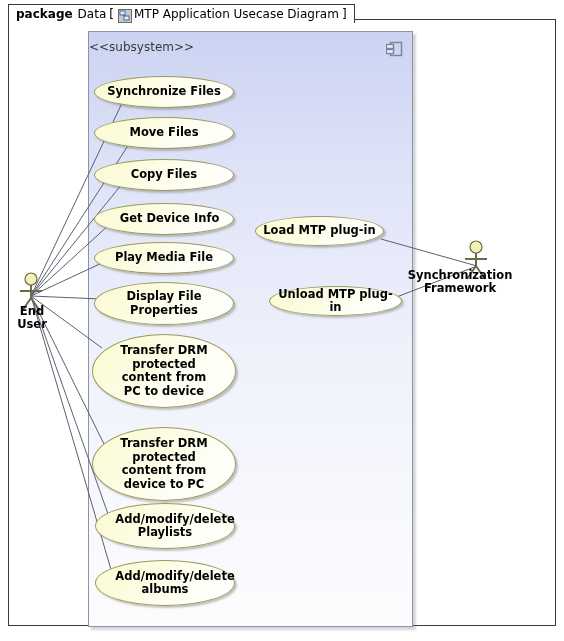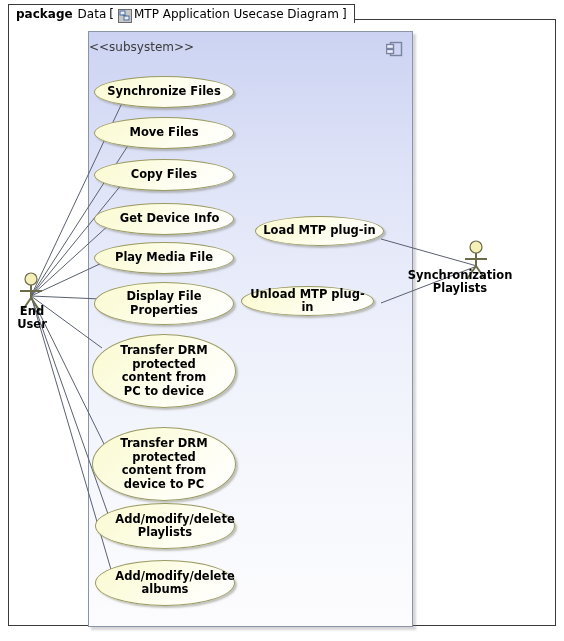--- a/index.html
+++ b/index.html
@@ -158,21 +158,21 @@
   </div>
 
   <div class="uc" style="left:95px;top:560px;width:140px;height:46px;">
     <span style="width:72%;">Add/modify/delete albums</span>
   </div>
 
   <div class="uc" style="left:255px;top:216px;width:129px;height:30px;">
     <span>Load MTP plug-in</span>
   </div>
 
-  <div class="uc" style="left:241px;top:286px;width:133px;height:30px;align-items:center;">
+  <div class="uc" style="left:269px;top:286px;width:133px;height:30px;align-items:center;">
     <span>Unload MTP plug-in</span>
   </div>
 
   <div class="actor" style="left:8px;top:272px;width:60px;height:62px;">
     <svg class="actor-fig" width="48" height="42" viewBox="0 0 48 42">
       <circle cx="23" cy="7" r="6" fill="#f5f0b8" stroke="#6b6b4a" stroke-width="1.2"></circle>
       <line x1="23" y1="13" x2="23" y2="27" stroke="#6b6b4a" stroke-width="2"></line>
       <line x1="12" y1="19" x2="34" y2="19" stroke="#6b6b4a" stroke-width="2"></line>
       <line x1="23" y1="26" x2="14" y2="39" stroke="#6b6b4a" stroke-width="2"></line>
       <line x1="23" y1="26" x2="32" y2="39" stroke="#6b6b4a" stroke-width="2"></line>
@@ -183,16 +183,16 @@
 
   <div class="actor" style="left:435px;top:240px;width:120px;height:55px;">
     <svg class="actor-fig" width="48" height="42" viewBox="0 0 48 42" style="left:18px;">
       <circle cx="23" cy="7" r="6" fill="#f5f0b8" stroke="#6b6b4a" stroke-width="1.2"></circle>
       <line x1="23" y1="13" x2="23" y2="27" stroke="#6b6b4a" stroke-width="2"></line>
       <line x1="12" y1="19" x2="34" y2="19" stroke="#6b6b4a" stroke-width="2"></line>
       <line x1="23" y1="26" x2="14" y2="39" stroke="#6b6b4a" stroke-width="2"></line>
       <line x1="23" y1="26" x2="32" y2="39" stroke="#6b6b4a" stroke-width="2"></line>
     </svg>
     <div class="actor-label" style="left:-35px;top:29px;width:120px;">Synchronization
-Playlists</div>
+Framework</div>
   </div>
 
 </div>
 
 </body></html>

